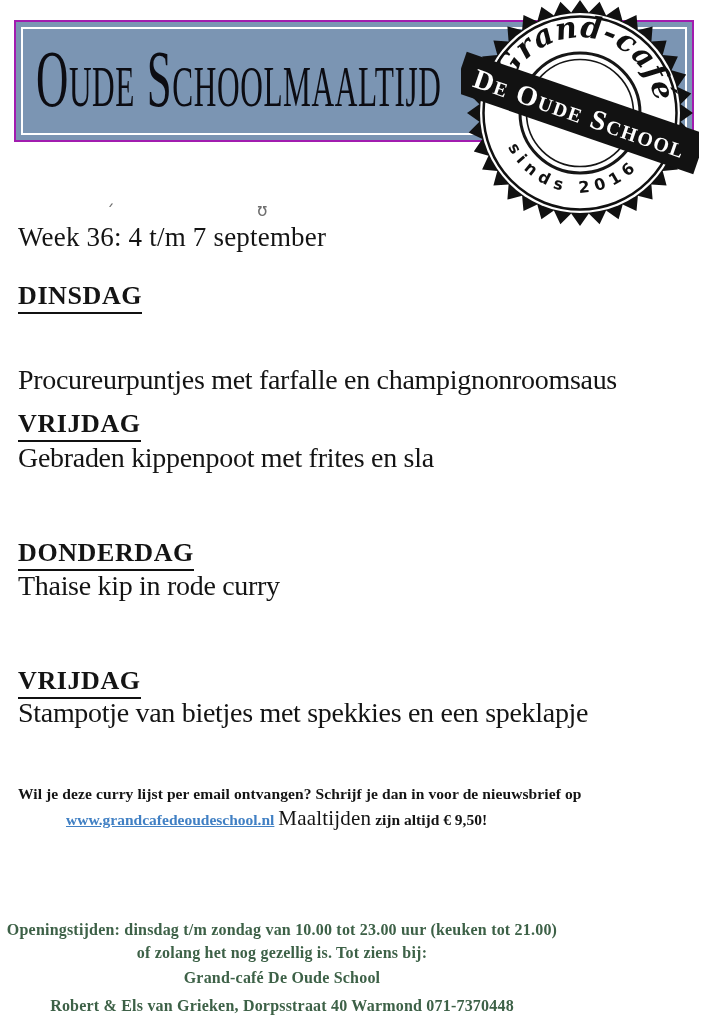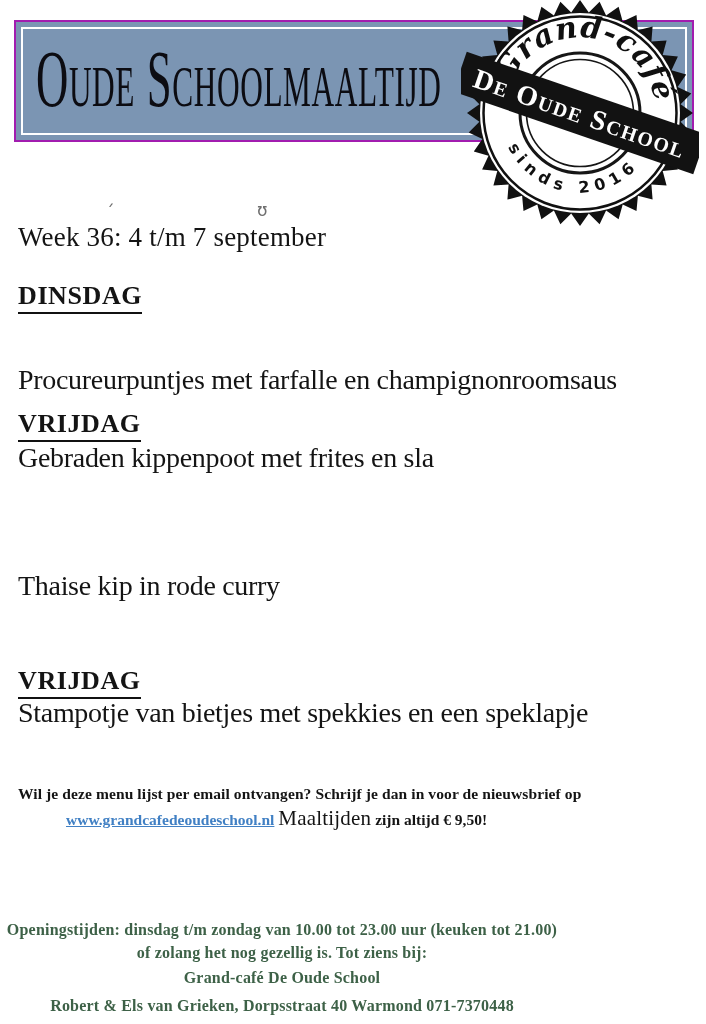--- a/index.html
+++ b/index.html
@@ -133,27 +133,28 @@
   <span class="ghost ghost-2">ʊ</span>
 
   <p class="week-heading">Week 36: 4 t/m 7 september</p>
 
   <p class="day-head d1h"><span>DINSDAG</span></p>
   <p class="dish d1d">Procureurpuntjes met farfalle en champignonroomsaus</p>
 
   <p class="day-head d2h"><span>VRIJDAG</span></p>
   <p class="dish d2d">Gebraden kippenpoot met frites en sla</p>
 
+  <p class="day-head d3h"><span>DONDERDAG</span></p>
   <p class="dish d3d">Thaise kip in rode curry</p>
 
   <p class="day-head d4h"><span>VRIJDAG</span></p>
   <p class="dish d4d">Stampotje van bietjes met spekkies en een speklapje</p>
 
   <div class="newsletter">
-    <p class="nl-line1">Wil je deze menu lijst per email ontvangen? Schrijf je dan in voor de nieuwsbrief op</p>
+    <p class="nl-line1">Wil je deze curry lijst per email ontvangen? Schrijf je dan in voor de nieuwsbrief op</p>
     <p class="nl-line2"><a class="nl-link">www.grandcafedeoudeschool.nl</a> <span class="nl-meals">Maaltijden</span> <span>zijn altijd € 9,50!</span></p>
   </div>
 
   <p class="footer-line f1">Openingstijden: dinsdag t/m zondag van 10.00 tot 23.00 uur (keuken tot 21.00)</p>
   <p class="footer-line f2">of zolang het nog gezellig is. Tot ziens bij:</p>
   <p class="footer-line f3">Grand-café De Oude School</p>
   <p class="footer-line f4">Robert &amp; Els van Grieken, Dorpsstraat 40 Warmond 071-7370448</p>
 
 </div>
 

